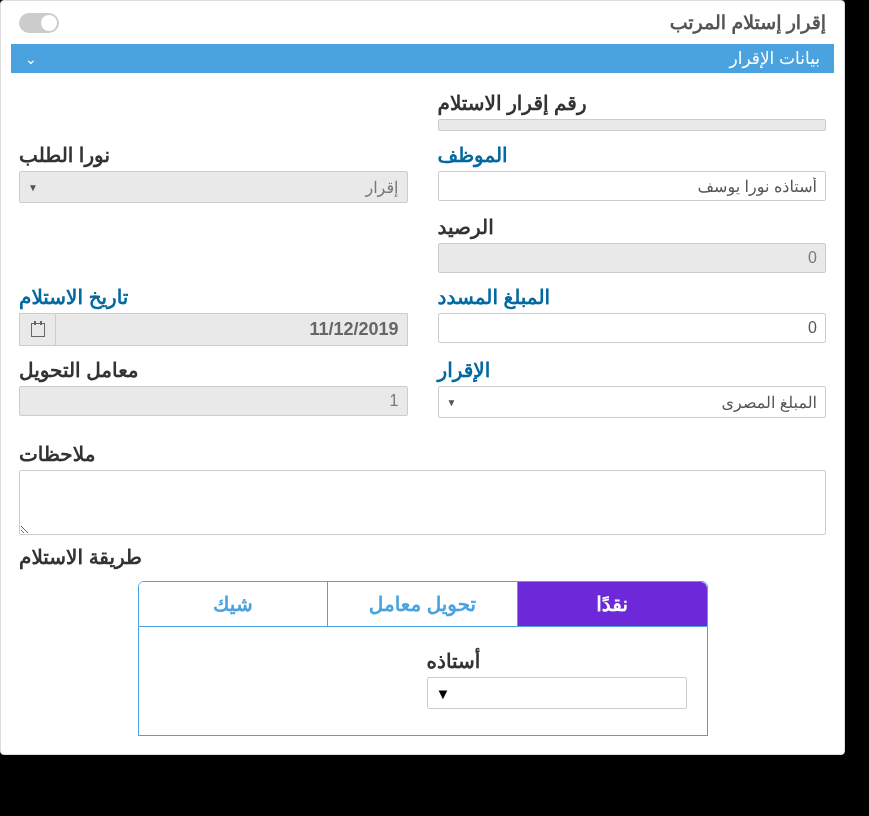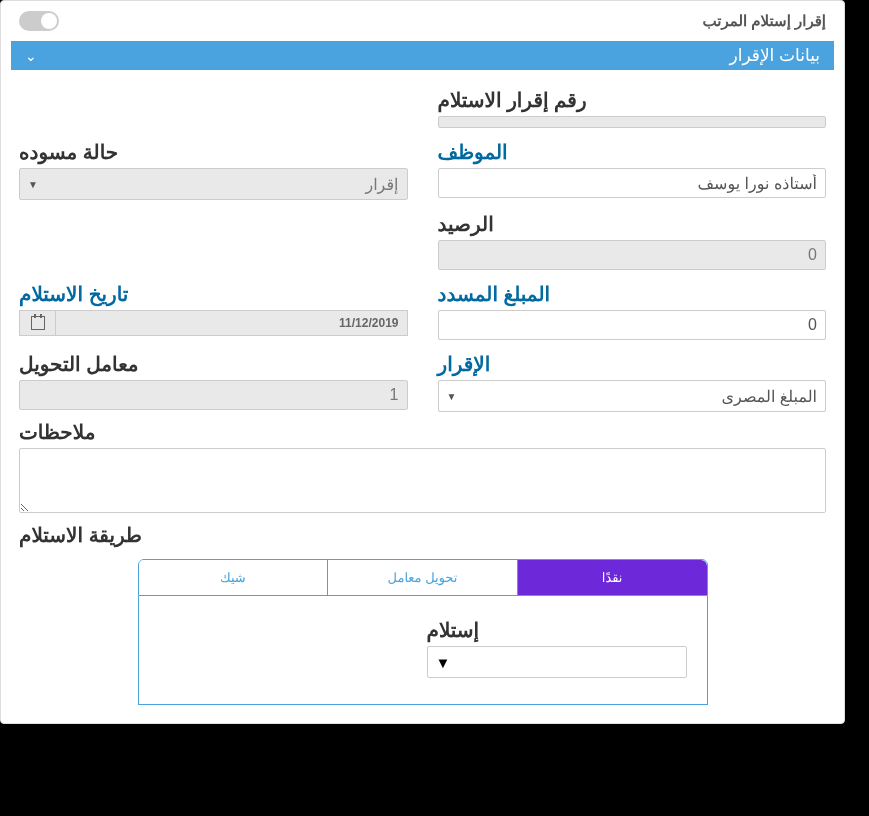--- a/index.html
+++ b/index.html
@@ -1,20 +1,20 @@
 <!DOCTYPE html>
 <html dir="rtl" lang="ar"><head>
 <meta charset="utf-8">
 <style>
 * { box-sizing: border-box; margin: 0; padding: 0; }
 body { font-family: Tahoma, Arial, sans-serif; background: #000; width: 869px; height: 816px; position: relative; }
 .panel { background: #fff; width: 845px; margin: 0; padding: 0; position: absolute; top: 0; left: 0; border: 1px solid #ddd; border-radius: 4px; }
 .panel-header {
   display: flex; justify-content: space-between; align-items: center;
-  padding: 10px 18px; font-size: 15px; color: #555; font-weight: 600;
+  padding: 10px 18px; font-size: 19px; color: #555; font-weight: 600;
 }
 .toggle {
   width: 40px; height: 20px; background: #ccc; border-radius: 10px;
   position: relative; cursor: pointer;
 }
 .toggle::after {
   content: ''; position: absolute; top: 2px; right: 2px;
   width: 16px; height: 16px; background: #fff; border-radius: 50%;
 }
 .section-bar {
@@ -40,21 +40,21 @@
 .select {
   display: flex; justify-content: space-between; align-items: center;
   background: #fff; cursor: pointer; min-height: 32px;
 }
 .select .caret { font-size: 10px; color: #555; }
 .select.disabled { background: #e9e9e9; color: #777; }
 .date-wrap { display: flex; }
 .date-wrap .date-input {
   flex: 1; background: #e9e9e9; border: 1px solid #ccc;
   padding: 5px 8px; text-align: right; color: #666; font-weight: 600;
-  font-size: 12px;
+  font-size: 18px;
 }
 .date-wrap .cal-btn {
   width: 36px; background: #e9e9e9; border: 1px solid #ccc;
   border-right: none; display: flex; align-items: center;
   justify-content: center; cursor: pointer;
 }
 .cal-icon {
   width: 14px; height: 14px; border: 1px solid #666; position: relative;
 }
 .cal-icon::before {
@@ -62,22 +62,22 @@
   height: 4px; background: #666; box-shadow: 6px 0 0 #666;
 }
 textarea { height: 65px; resize: vertical; }
 .pay-method { margin-top: 4px; }
 .tabs-wrap { display: flex; justify-content: center; margin-top: 12px; }
 .tabs {
   display: flex; width: 570px; border: 1px solid #4aa3df;
   border-radius: 6px 6px 0 0; overflow: hidden;
 }
 .tab {
-  flex: 1; text-align: center; padding: 10px 0; font-size: 13px;
-  font-weight: 400; color: #4aa3df; background: #fff; cursor: pointer;
+  flex: 1; text-align: center; padding: 10px 0; font-size: 20px;
+  font-weight: 700; color: #4aa3df; background: #fff; cursor: pointer;
   border-left: 1px solid #4aa3df;
 }
 .tab:last-child { border-left: none; }
 .tab.active { background: #6d28d9; color: #fff; border-radius: 0 6px 0 0; }
 .tab-content {
   width: 570px; margin: 0 auto; border: 1px solid #4aa3df;
   border-top: none; padding: 16px 20px 26px;
 }
 .tab-content .inner { width: 260px; margin-right: auto; margin-left: 0; float: right; }
 .tab-content::after { content: ''; display: block; clear: both; }
@@ -112,21 +112,21 @@
       </div>
       <div class="col"></div>
     </div>
 
     <div class="row">
       <div class="col">
         <div class="field-label req">الموظف</div>
         <input type="text" value="أستاذه نورا يوسف" style="">
       </div>
       <div class="col">
-        <div class="field-label">حالة مسوده</div>
+        <div class="field-label">نورا الطلب</div>
         <div class="select disabled">
           <span>إقرار</span>
           <span class="caret">▼</span>
         </div>
       </div>
     </div>
 
     <div class="row">
       <div class="col">
         <div class="field-label">الرصيد</div>
@@ -158,35 +158,35 @@
           <span>المبلغ المصرى</span>
           <span class="caret">▼</span>
         </div>
       </div>
       <div class="col">
         <div class="field-label">معامل التحويل</div>
         <div class="readonly">1</div>
       </div>
     </div>
 
-    <div class="field-label" style="margin-top:8px">ملاحظات</div>
+    <div class="field-label" style="margin-top:24px">ملاحظات</div>
     <textarea style=""></textarea>
 
     <div class="pay-method">
       <div class="field-label">طريقة الاستلام</div>
       <div class="tabs-wrap">
         <div class="tabs">
           <div class="tab active">نقدًا</div>
           <div class="tab">تحويل معامل</div>
           <div class="tab">شيك</div>
         </div>
       </div>
       <div class="tab-content">
         <div class="inner">
-          <div class="field-label">إستلام</div>
+          <div class="field-label">أستاذه</div>
           <div class="small-select">
             <span></span>
             <span class="caret">▼</span>
           </div>
         </div>
       </div>
     </div>
 
   </div>
 </div>

